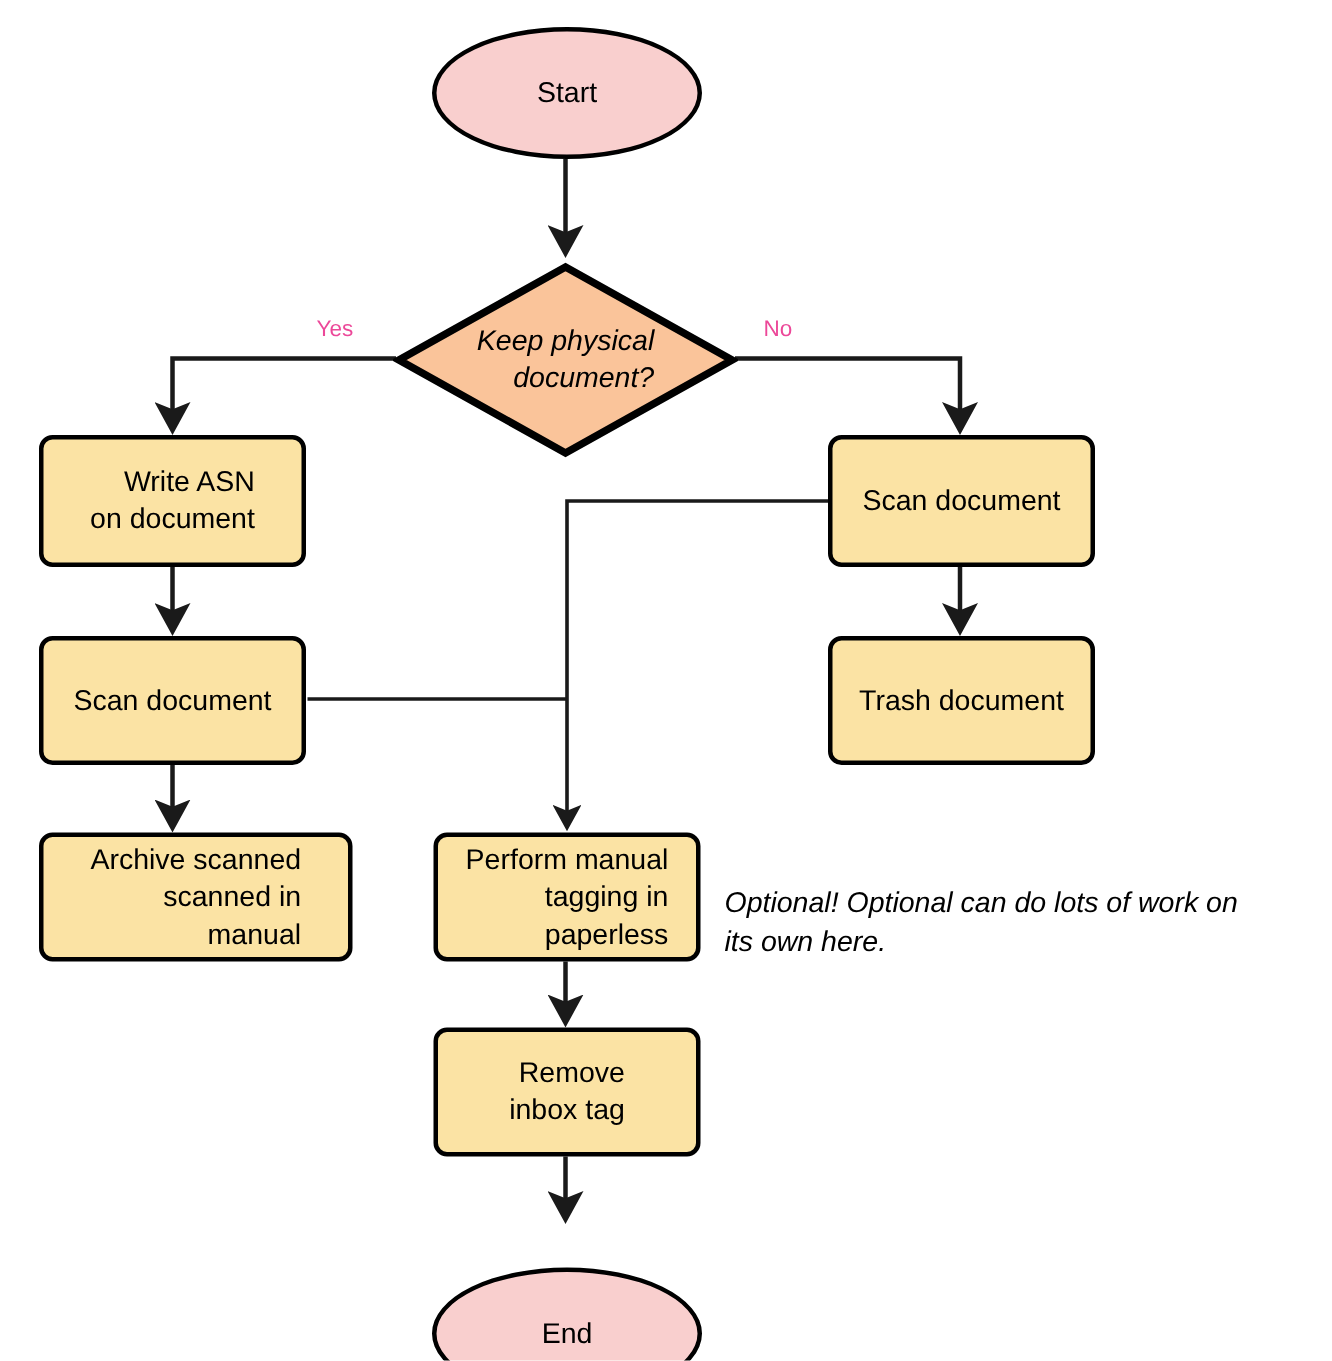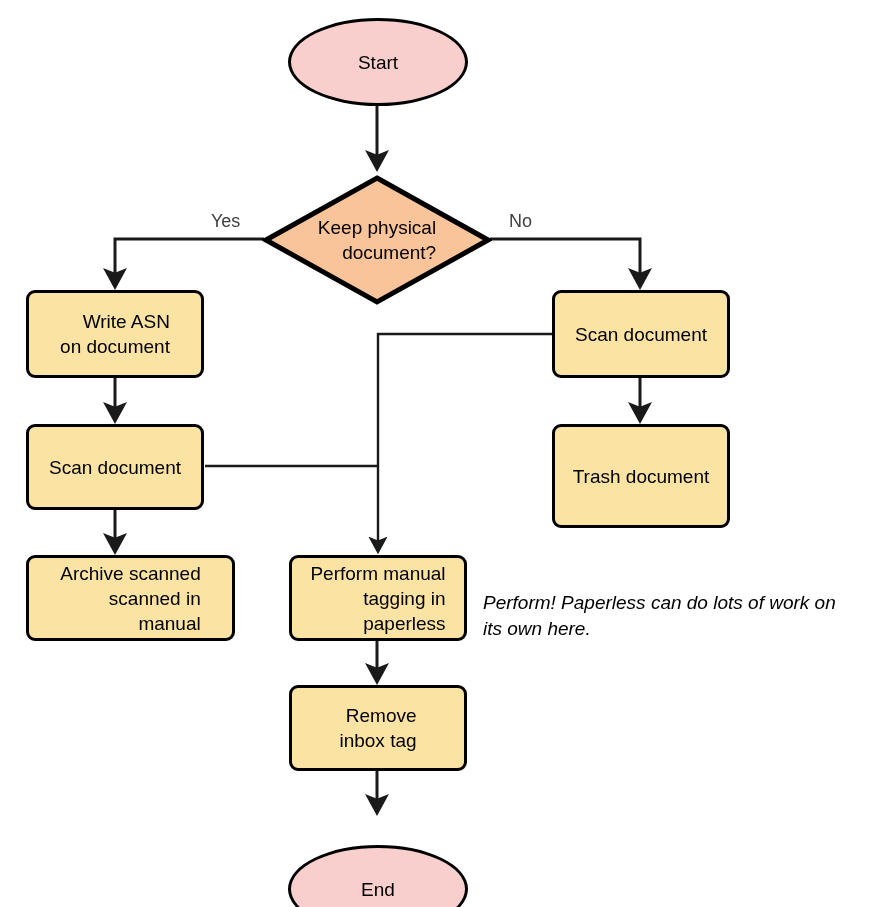--- a/index.html
+++ b/index.html
@@ -6,23 +6,23 @@
   body{width:888px;height:907px;overflow:hidden;
        font-family:"Liberation Sans","DejaVu Sans",sans-serif;}
   #stage{position:relative;width:888px;height:907px;background:#ffffff;}
   #wires{position:absolute;left:0;top:0;width:888px;height:907px;}
   .node{position:absolute;box-sizing:border-box;display:flex;
         align-items:center;justify-content:center;text-align:right;
         color:#000000;font-size:19px;line-height:25px;}
   .proc{border:3px solid #000000;border-radius:9px;background:#FBE3A4;}
   .term{border:3px solid #000000;border-radius:50%;background:#F9CFCE;}
   .diamond{background:transparent;border:0;}
-  .diamond .dlabel{position:relative;z-index:2;}
+  .diamond .dlabel{position:relative;z-index:2;font-style:italic;}
   .diamond svg{position:absolute;left:0;top:0;}
-  .edgelabel{position:absolute;font-size:18px;color:#404040;white-space:nowrap;}
+  .edgelabel{position:absolute;font-size:15px;color:#ec4899;white-space:nowrap;}
   .note{position:absolute;font-style:italic;font-size:19px;line-height:26px;
         color:#000000;}
 </style>
 </head>
 <body>
 
 <div id="stage">
 
   <svg id="wires" viewBox="0 0 888 907">
     <defs>
@@ -91,21 +91,21 @@
       <div>Archive scanned</div>
       <div>scanned in</div>
       <div>manual</div>
     </div>
   </div>
 
   <div class="node proc" style="left:552px;top:290px;width:178px;height:88px;">
     <span>Scan document</span>
   </div>
 
-  <div class="node proc" style="left:552px;top:424px;width:178px;height:104px;">
+  <div class="node proc" style="left:552px;top:424px;width:178px;height:86px;">
     <span>Trash document</span>
   </div>
 
   <div class="node proc" style="left:289px;top:555px;width:178px;height:86px;">
     <div>
       <div>Perform manual</div>
       <div>tagging in</div>
       <div>paperless</div>
     </div>
   </div>
@@ -115,17 +115,17 @@
       <div>Remove</div>
       <div>inbox tag</div>
     </div>
   </div>
 
   <div class="node term" style="left:288px;top:845px;width:180px;height:88px;">
     <span>End</span>
   </div>
 
   <div class="note" style="left:483px;top:590px;width:400px;">
-    <div>Perform! Paperless can do lots of work on</div>
+    <div>Optional! Optional can do lots of work on</div>
     <div>its own here.</div>
   </div>
 
 </div>
 
 </body></html>

